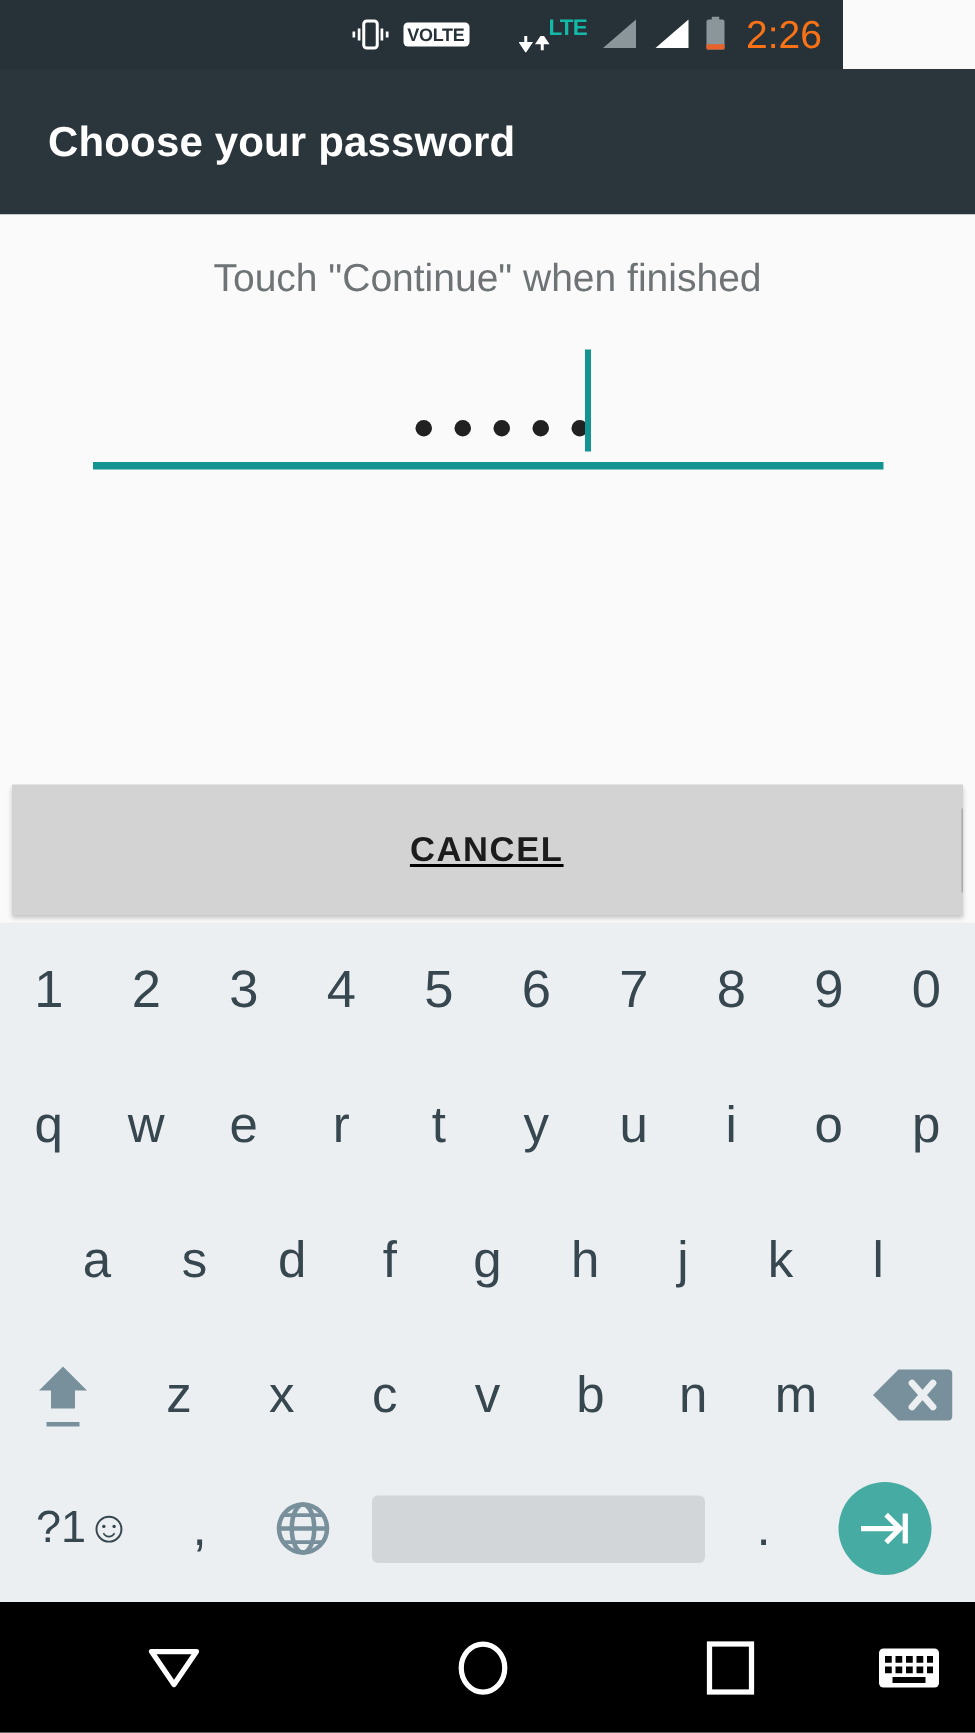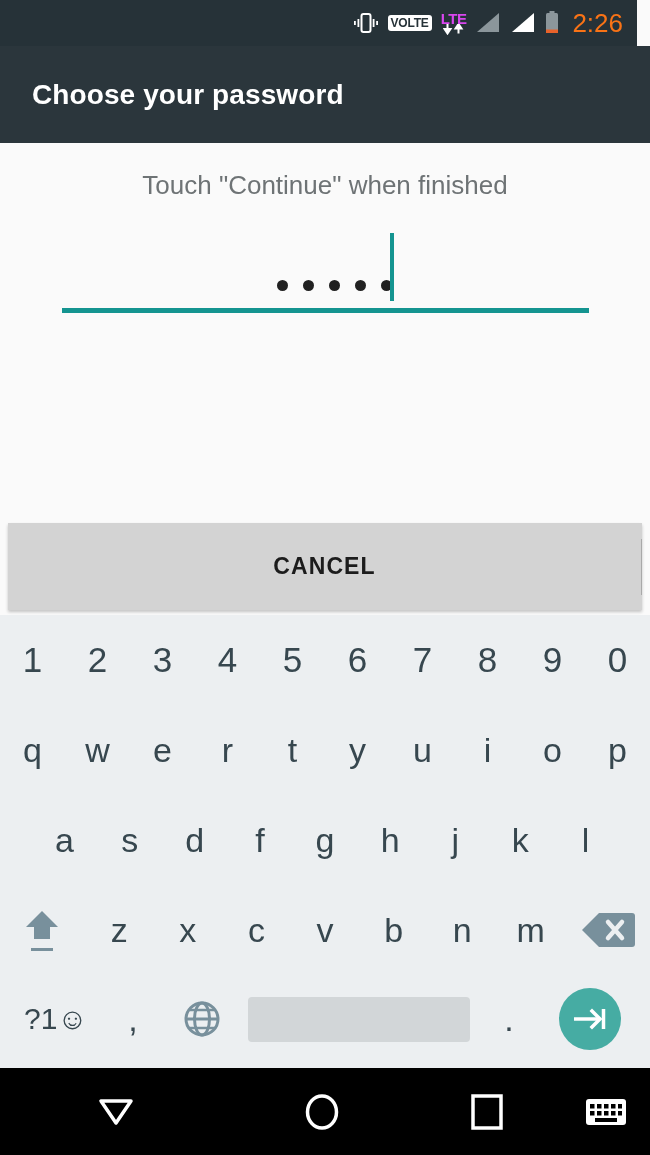--- a/index.html
+++ b/index.html
@@ -16,21 +16,21 @@
     width: 650px;
     height: 1155px;
     overflow: hidden;
     background: #fafafa;
   }
 
   
   #status-bar {
     position: absolute;
     left: 0; top: 0;
-    width: 637px; height: 46px;
+    width: 562px; height: 46px;
     background: #263238;
     display: flex;
     align-items: center;
     justify-content: flex-end;
     padding-right: 14px;
     box-sizing: border-box;
   }
   .sb-icon {
     display: flex;
     align-items: center;
@@ -48,24 +48,25 @@
     letter-spacing: -0.2px;
     font-family: "Liberation Sans", sans-serif;
   }
   .lte-wrap {
     display: flex;
     flex-direction: column;
     align-items: center;
     line-height: 1;
   }
   .lte-text {
-    color: #d946ef;
+    color: #14b8a6;
     font-size: 15px;
     font-weight: bold;
     letter-spacing: -0.5px;
+    margin-left: 44px;
   }
   .lte-arrows {
     display: flex;
     margin-top: -2px;
   }
   #status-clock {
     color: #f97316;
     font-size: 26px;
     margin-left: 13px;
     letter-spacing: 0px;
@@ -147,20 +148,21 @@
   #button-bar {
     position: absolute;
     left: 8px;
     top: 523px;
     width: 634px;
     height: 87px;
     background: #d3d3d3;
     box-shadow: 0 2px 3px rgba(0,0,0,0.22);
     display: flex;
     align-items: center;
+    text-decoration: underline;
   }
   .bar-button {
     flex: 1;
     height: 100%;
     display: flex;
     align-items: center;
     justify-content: center;
     color: #1c1c1c;
     font-size: 23px;
     font-weight: bold;

